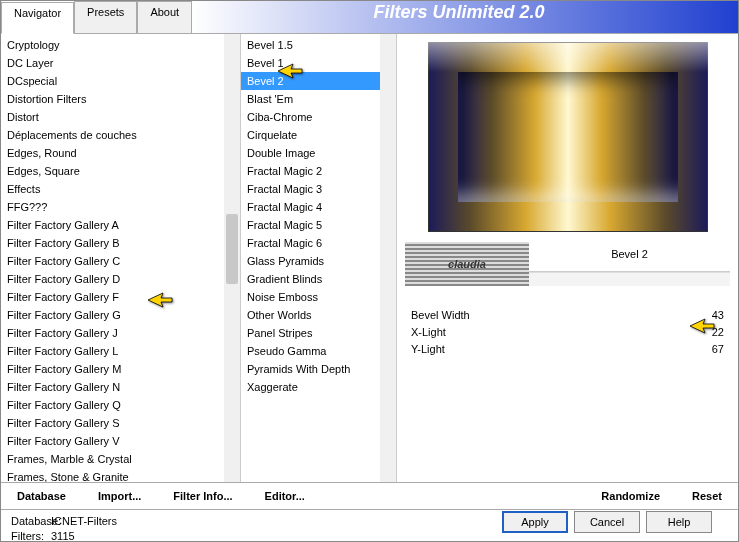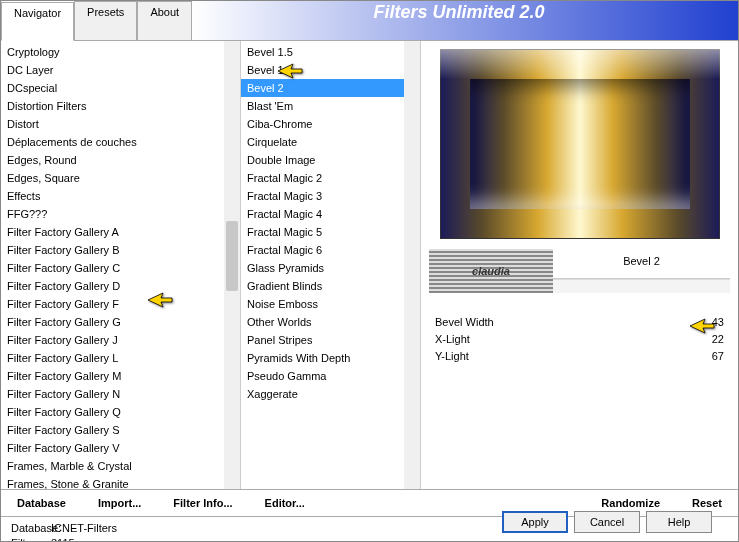--- a/index.html
+++ b/index.html
@@ -1,25 +1,25 @@
 <!DOCTYPE html>
 <html><head>
 <meta charset="utf-8">
 <style>
 * { box-sizing: border-box; margin: 0; padding: 0; font-family: Tahoma, Arial, sans-serif; font-size: 11px; }
 body { width: 739px; height: 542px; background: #fff; overflow: hidden; border: 1px solid #888; position: relative; }
-.header { height: 40px; display: flex; border-bottom: 1px solid #aaa; }
+.header { height: 33px; display: flex; border-bottom: 1px solid #aaa; }
 .tabs { display: flex; }
 .tab { padding: 4px 12px; border: 1px solid #aaa; border-bottom: none; background: #f0f0f0; cursor: pointer; }
 .tab.active { background: #fff; border-bottom: 1px solid #fff; position: relative; top: 1px; }
 .title { flex: 1; text-align: center; font-size: 18px; font-weight: bold; font-style: italic; color: #fff; background: linear-gradient(to right, #fff, #2040d0); padding: 1px 12px 0 0; }
 .main { display: flex; height: 448px; }
 .col { border-right: 1px solid #ccc; overflow: hidden; position: relative; }
 .col1 { width: 240px; display: flex; }
-.col2 { width: 180px; display: flex; }
+.col2 { width: 156px; display: flex; }
 .list { flex: 1; overflow-y: auto; padding: 2px 0; }
 .scrollbar { width: 16px; background: #f0f0f0; position: relative; }
 .scroll-thumb { position: absolute; left: 2px; right: 2px; background: #c8c8c8; border-radius: 2px; }
 .item { padding: 1px 6px; white-space: nowrap; cursor: pointer; line-height: 16px; }
 .item.selected { background: #3399ff; color: #fff; }
 .col3 { flex: 1; padding: 8px 8px 0 8px; display: flex; flex-direction: column; }
 .preview { width: 280px; height: 190px; margin: 0 auto 10px auto; background: linear-gradient(90deg, #1a1a5a 0%, #5a4a2a 15%, #d8a830 35%, #fff8d0 50%, #d8a830 65%, #5a4a2a 85%, #1a1a5a 100%); position: relative; box-shadow: inset 0 0 0 1px #333; }
 .preview::before { content: ""; position: absolute; inset: 30px; background: linear-gradient(90deg, #1a1a5a 0%, #5a4a2a 15%, #d8a830 35%, #fff8d0 50%, #d8a830 65%, #5a4a2a 85%, #1a1a5a 100%); box-shadow: 0 -20px 15px -10px rgba(255,255,255,0.4) inset, 0 20px 15px -10px rgba(0,0,0,0.4) inset, -20px 0 15px -10px rgba(0,0,0,0.3) inset, 20px 0 15px -10px rgba(0,0,0,0.3) inset; }
 .preview::after { content: ""; position: absolute; inset: 0 0 auto 0; height: 30px; background: linear-gradient(to bottom, rgba(255,255,255,0.5), transparent); }
 .wm-row { display: flex; align-items: stretch; height: 44px; margin-bottom: 6px; }
@@ -100,22 +100,22 @@
         <div class="item">Fractal Magic 2</div>
         <div class="item">Fractal Magic 3</div>
         <div class="item">Fractal Magic 4</div>
         <div class="item">Fractal Magic 5</div>
         <div class="item">Fractal Magic 6</div>
         <div class="item">Glass Pyramids</div>
         <div class="item">Gradient Blinds</div>
         <div class="item">Noise Emboss</div>
         <div class="item">Other Worlds</div>
         <div class="item">Panel Stripes</div>
+        <div class="item">Pseudo Gamma</div>
         <div class="item">Pyramids With Depth</div>
-        <div class="item">Pseudo Gamma</div>
         <div class="item">Xaggerate</div>
       </div>
     <div class="scrollbar"></div>
   </div>
   <div class="col3">
     <div class="preview"></div>
     <div class="wm-row">
       <div class="wm">claudia</div>
       <div class="fname-wrap">
         <div class="fname">Bevel 2</div>

